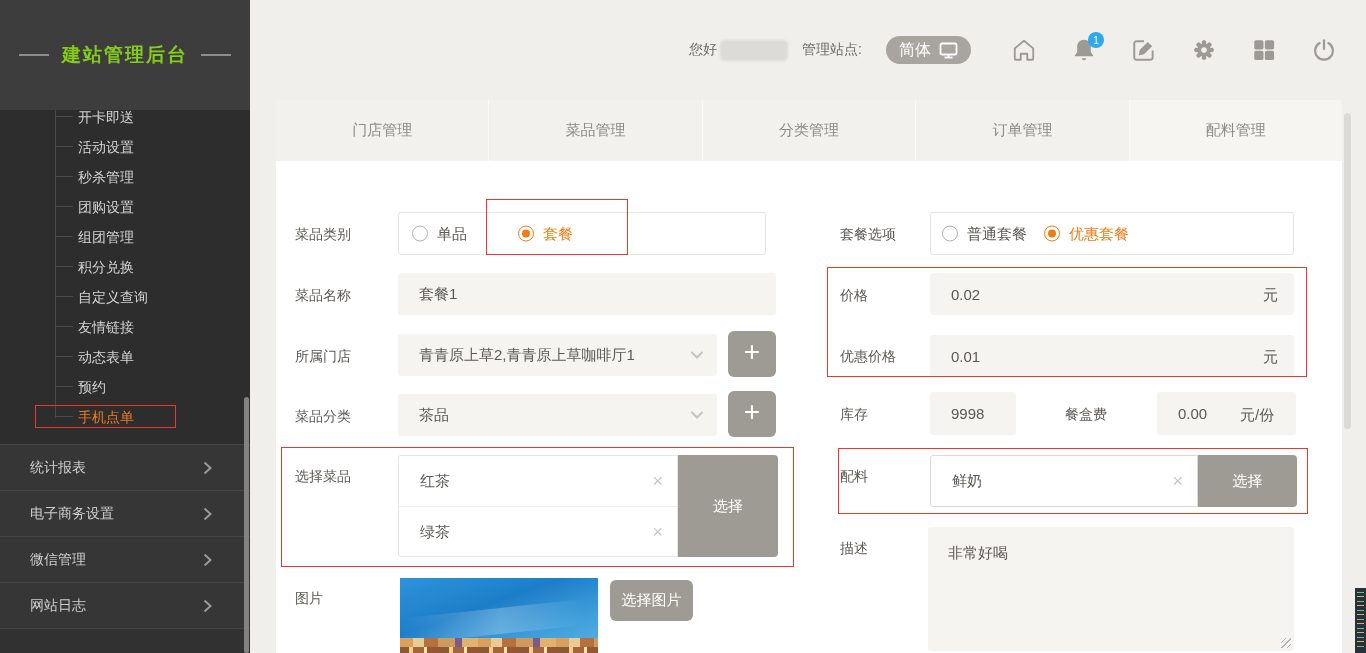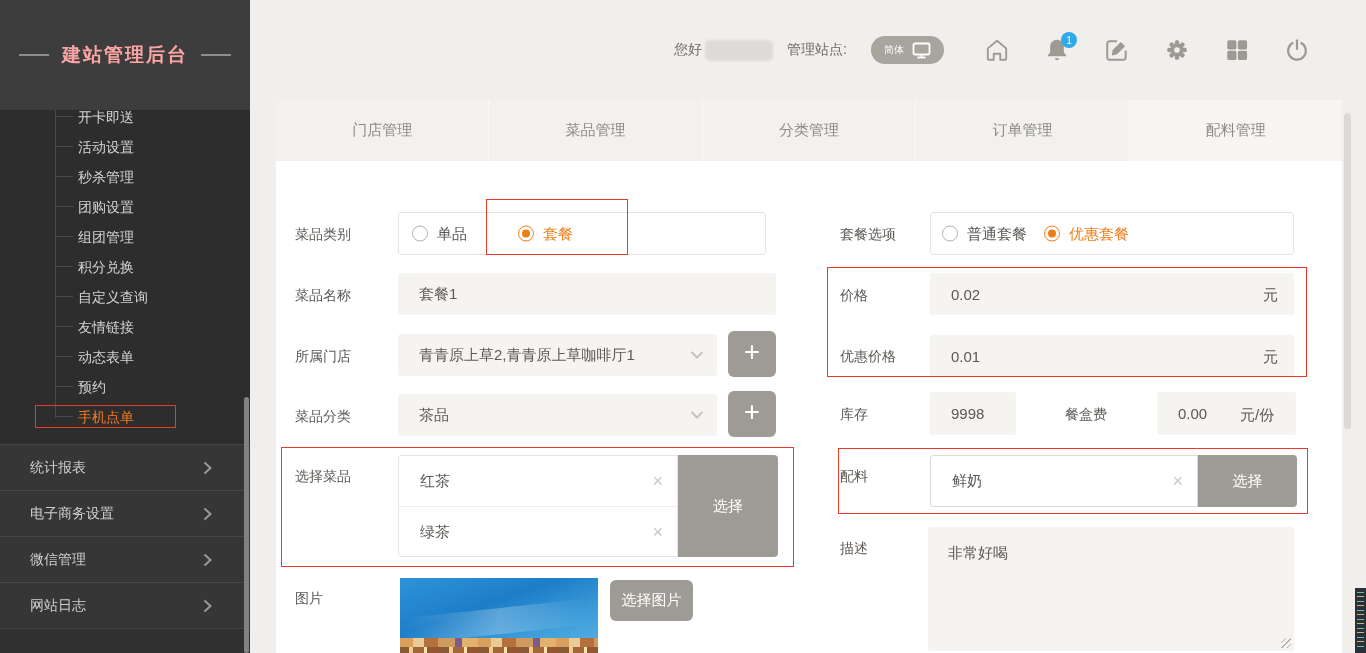--- a/index.html
+++ b/index.html
@@ -6,43 +6,43 @@
   html,body { width:1366px; height:653px; overflow:hidden; }
   body {
     font-family:"Liberation Sans", sans-serif;
     background:#f0efec;
     position:relative;
     color:#5c5955;
   }
   
   .sidebar { position:absolute; left:0; top:0; width:250px; height:653px; background:#363636; }
   .sb-title { height:110px; background:#3d3d3d; display:flex; align-items:center; justify-content:center; gap:13px;
-              color:#fca5a5; font-size:19px; font-weight:bold; letter-spacing:2px; }
+              color:#84cc16; font-size:19px; font-weight:bold; letter-spacing:2px; }
   .dash { width:30px; height:2px; background:#8d8d8d; }
   .tree { position:relative; height:334px; background:#2d2d2d; overflow:hidden; }
   .tree-line { position:absolute; left:55px; top:0; width:1px; height:308px; background:#4a4a4a; }
   .tree-items { margin-top:-8px; }
   .tree-item { position:relative; height:30px; line-height:30px; padding-left:78px; color:#d4d4d4; font-size:14px; cursor:pointer; }
   .tree-item::before { content:""; position:absolute; left:55px; top:14px; width:18px; height:1px; background:#4a4a4a; }
   .tree-item.active { color:#f57b20; }
   .tree-redbox { position:absolute; left:35px; top:295px; width:141px; height:23px; border:1.5px solid #e8392b; }
   .sb-section { height:46px; border-top:1px solid #454545; display:flex; align-items:center; padding-left:30px;
                 color:#cfcfcf; font-size:14px; background:#363636; cursor:pointer; position:relative; }
   .sb-section svg { position:absolute; right:38px; top:16px; }
   .sb-bottom { height:25px; border-top:1px solid #454545; background:#313131; }
   .sb-scrollbar { position:absolute; right:1px; top:397px; bottom:0; width:5px; background:#828282; border-radius:3px; }
 
   
   .topbar { position:absolute; left:250px; top:0; right:0; height:100px; display:flex; align-items:center;
-            justify-content:flex-end; padding-right:56px; color:#6e6b66; }
+            justify-content:flex-end; padding-right:29px; color:#6e6b66; }
   .greeting { font-size:14px; }
   .blur-blob { width:68px; height:21px; background:#dcdbd8; border-radius:5px; margin:0 14px 0 3px; filter:blur(1px); }
   .site-label { font-size:14px; margin-right:24px; }
   .lang-pill { height:28px; padding:0 13px; background:#a7a59d; border-radius:15px; display:flex; align-items:center;
-               gap:8px; color:#fff; font-size:10px; cursor:pointer; margin-right:40px; }
+               gap:8px; color:#fff; font-size:16px; cursor:pointer; margin-right:40px; }
   .hicon { width:26px; height:26px; margin-left:34px; cursor:pointer; position:relative; flex:none; }
   .hicon.first { margin-left:0; }
   .badge { position:absolute; top:-5px; right:-7px; width:16px; height:16px; border-radius:50%; background:#2fa9e8;
            color:#fff; font-size:10px; display:flex; align-items:center; justify-content:center; }
 
   
   .content { position:absolute; left:276px; top:100px; width:1066px; height:553px; background:#fff; }
   .tabbar { display:flex; height:61px; }
   .tab { flex:1; display:flex; align-items:center; justify-content:center; background:#f2f1ee; color:#8e8c87;
          font-size:15px; border-right:1px solid #fbfaf8; cursor:pointer; }

